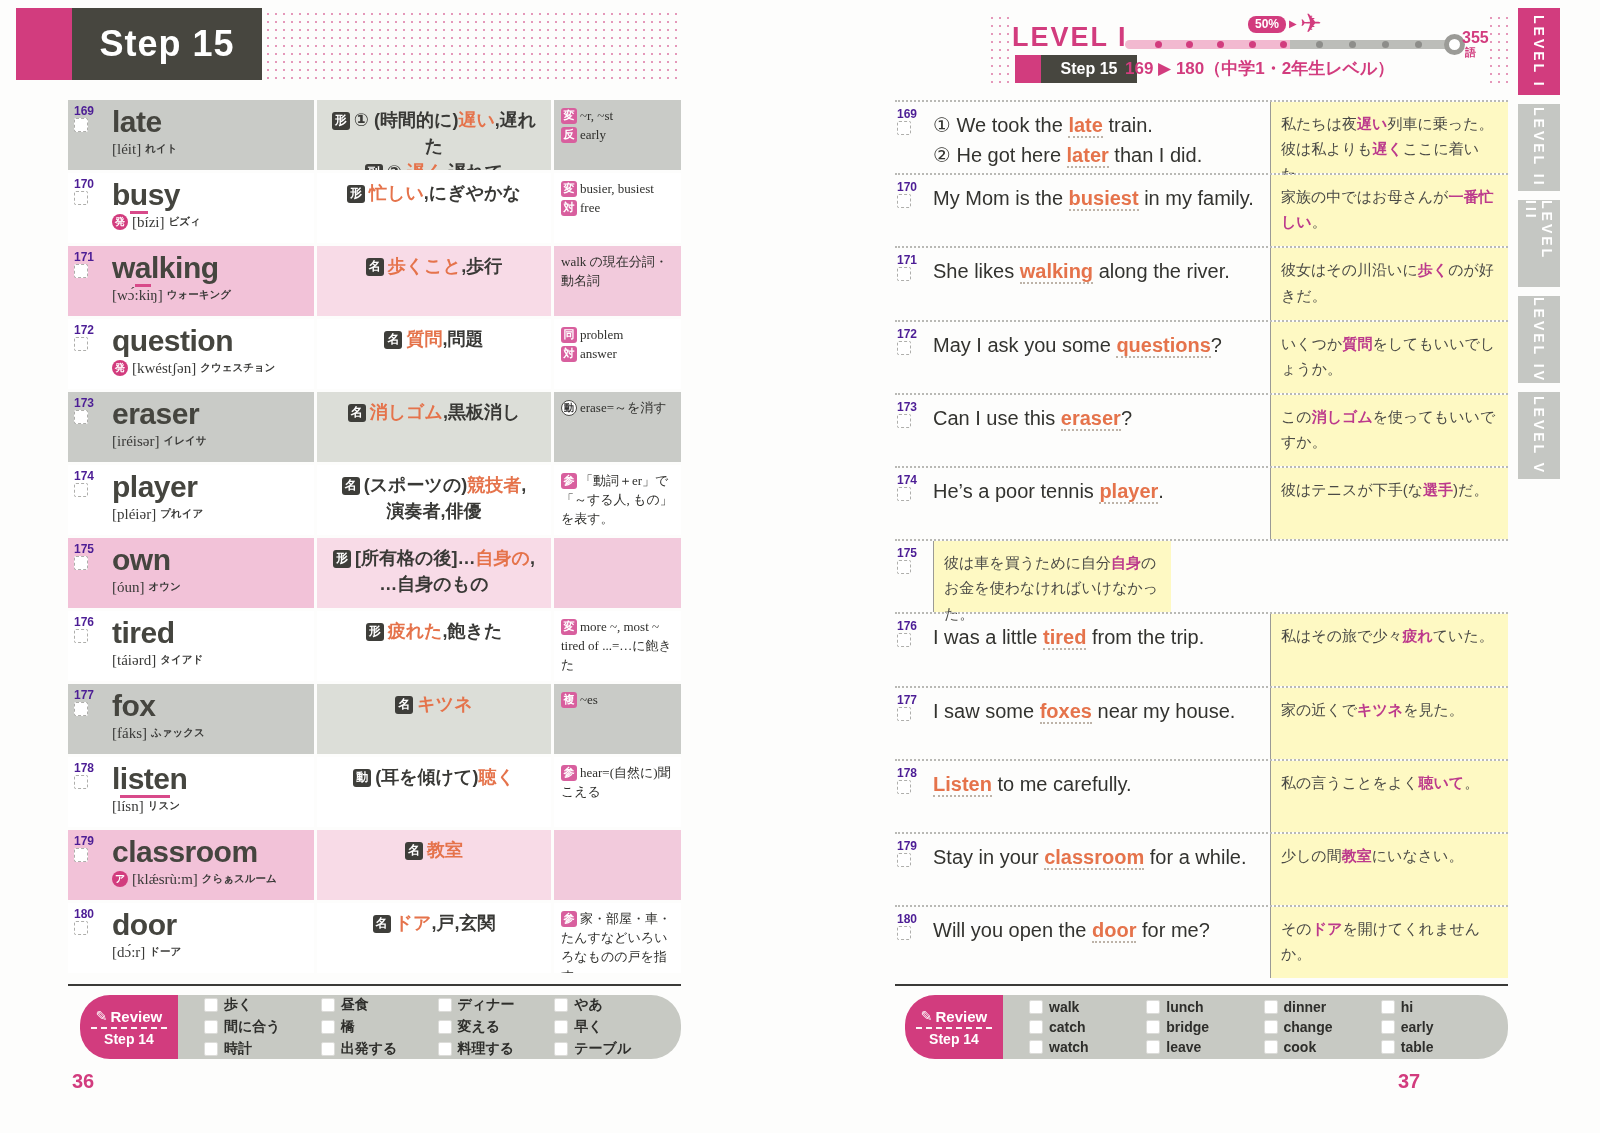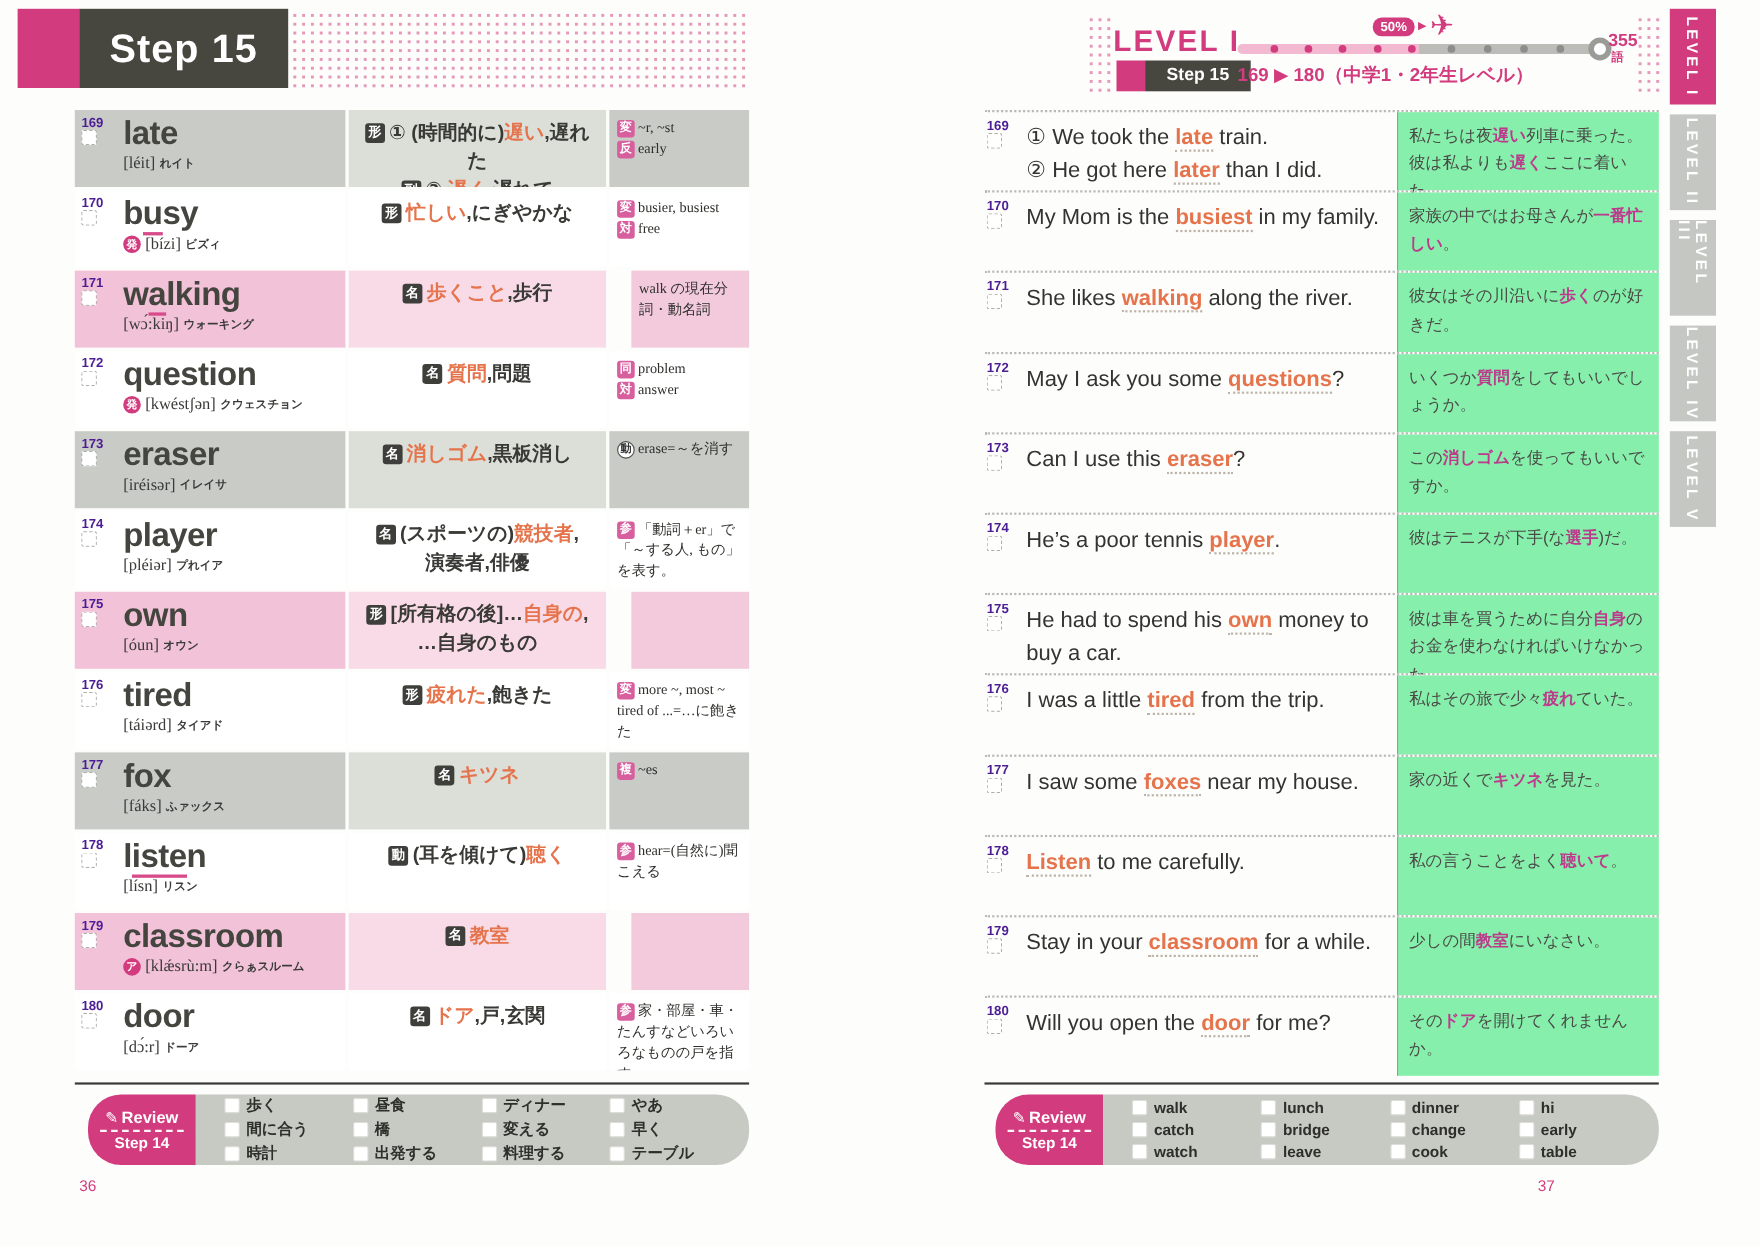--- a/index.html
+++ b/index.html
@@ -49,21 +49,21 @@
 
   
   .l-table{position:absolute;left:68px;top:100px;width:613px;display:flex;flex-direction:column;gap:3px;}
   .l-row{display:flex;gap:3px;height:70px;}
   .cell{overflow:hidden;}
   .word-cell{width:246px;position:relative;}
   .meaning-cell{width:234px;padding:7px 6px;box-sizing:border-box;}
   .notes-cell{flex:1;padding:7px 7px;box-sizing:border-box;}
   .bg-white .cell{background:#fff;}
   .bg-gray .word-cell{background:#c9cbc7;} .bg-gray .meaning-cell{background:#dcded8;} .bg-gray .notes-cell{background:#c9cbc7;}
-  .bg-pink .word-cell{background:#f2c2d8;} .bg-pink .meaning-cell{background:#f8dbe7;} .bg-pink .notes-cell{background:#f2cadc;margin-left:20px;}
+  .bg-pink .word-cell{background:#f2c2d8;} .bg-pink .meaning-cell{background:#f8dbe7;} .bg-pink .notes-cell{background:#f2cadc;}
   .numbox{position:absolute;left:6px;top:5px;display:flex;flex-direction:column;gap:1px;align-items:flex-start;}
   .num{color:#4c1d95;font-size:12px;font-weight:700;line-height:1;}
   .cb{width:14px;height:14px;background:#fff;border:1px dashed #aeaeab;border-radius:2px;box-sizing:border-box;}
   .wordwrap{margin-left:44px;padding-top:6px;}
   .headword{font-size:30px;font-weight:700;color:#45453f;line-height:1.05;letter-spacing:-0.5px;}
   .headword .u{border-bottom:3px solid #d84a8a;}
   .pronline{margin-top:3px;font-family:"Liberation Serif","DejaVu Serif",serif;font-size:15px;color:#3a3a38;display:flex;align-items:center;gap:4px;}
   .pronline .kana{font-size:10.5px;font-weight:700;font-family:"Liberation Sans","DejaVu Sans",sans-serif;}
   .circbadge{width:16px;height:16px;border-radius:50%;background:#d23c7e;color:#fff;font-size:10px;font-weight:700;
     display:inline-flex;align-items:center;justify-content:center;font-family:"Liberation Sans","DejaVu Sans",sans-serif;flex:0 0 auto;}
@@ -80,39 +80,39 @@
     border:1.5px solid #4a4a46;border-radius:50%;align-items:center;justify-content:center;margin-right:3px;vertical-align:1px;
     box-sizing:border-box;font-family:"Liberation Sans","DejaVu Sans",sans-serif;}
 
   
   .r-table{position:absolute;left:895px;top:100px;width:613px;display:flex;flex-direction:column;}
   .r-row{display:flex;height:73.2px;border-top:2px dotted #b9b9b5;box-sizing:border-box;}
   .r-numcol{width:38px;position:relative;flex:0 0 auto;}
   .r-numcol .numbox{left:2px;top:6px;}
   .r-encol{flex:1;padding:8px 8px 0 0;font-size:20px;color:#33332f;font-weight:500;line-height:1.5;}
   .r-encol .kw{font-weight:700;border-bottom:2px dotted #bdb3a8;padding-bottom:0px;}
-  .r-jacol{width:238px;flex:0 0 auto;background:#86efac;border-left:1.5px solid #9a9a96;
+  .r-jacol{width:238px;flex:0 0 auto;background:#fef9c3;border-left:1.5px solid #9a9a96;
     padding:9px 10px 0;box-sizing:border-box;font-size:15px;line-height:1.68;color:#4a4a46;font-weight:500;}
   .r-jacol .jkw{color:#bc3a8c;font-weight:700;}
 
   
   .hrule{position:absolute;height:2px;background:#3a3a38;}
   .review{position:absolute;display:flex;height:64px;}
   .review-label{width:98px;background:#d23c7e;border-radius:30px 0 0 30px;color:#fff;
     display:flex;flex-direction:column;align-items:center;justify-content:center;gap:2px;flex:0 0 auto;}
   .rl-top{font-size:15px;font-weight:700;display:flex;align-items:center;gap:3px;}
   .rl-top .pencil{font-size:14px;}
   .rl-div{width:78%;border-top:2px dashed rgba(255,255,255,.95);}
   .rl-step{font-size:14px;font-weight:700;}
   .review-body{flex:1;background:#c7c9c3;border-radius:0 30px 30px 0;
     display:grid;grid-template-columns:repeat(4,1fr);align-content:center;row-gap:4px;padding:4px 10px 4px 26px;box-sizing:border-box;}
   .rv-item{display:flex;align-items:center;gap:6px;font-size:14px;font-weight:700;color:#2e2e2b;}
   .rv-cb{width:12px;height:12px;background:#fff;border:1px solid #dcdcd9;border-radius:2px;flex:0 0 auto;}
 
-  .pageno{position:absolute;color:#d23c7e;font-size:14px;font-weight:400;}
+  .pageno{position:absolute;color:#d23c7e;font-size:20px;font-weight:700;}
 </style>
 </head>
 <body>
 
 <div class="canvas">
 
   <div class="l-header">
     <div class="pinkblock"></div>
     <div class="darkblock">Step 15</div>
     <div class="dotpattern"></div>
@@ -543,21 +543,20 @@
         <div class="r-encol"><span>He’s a poor tennis </span><span class="kw">player</span><span>.</span></div>
         <div class="r-jacol"><span>彼はテニスが下手(な</span><span class="jkw">選手</span><span>)だ。</span></div>
       </div>
       <div class="r-row">
         <div class="r-numcol">
           <div class="numbox">
             <span class="num">175</span>
             <div class="cb"></div>
           </div>
         </div>
-        <div class="r-encol"><span>He had to spend his </span><span class="kw">own</span><span> money to buy a car.</span></div>
         <div class="r-jacol"><span>彼は車を買うために自分</span><span class="jkw">自身</span><span>のお金を使わなければいけなかった。</span></div>
       </div>
       <div class="r-row">
         <div class="r-numcol">
           <div class="numbox">
             <span class="num">176</span>
             <div class="cb"></div>
           </div>
         </div>
         <div class="r-encol"><span>I was a little </span><span class="kw">tired</span><span> from the trip.</span></div>

